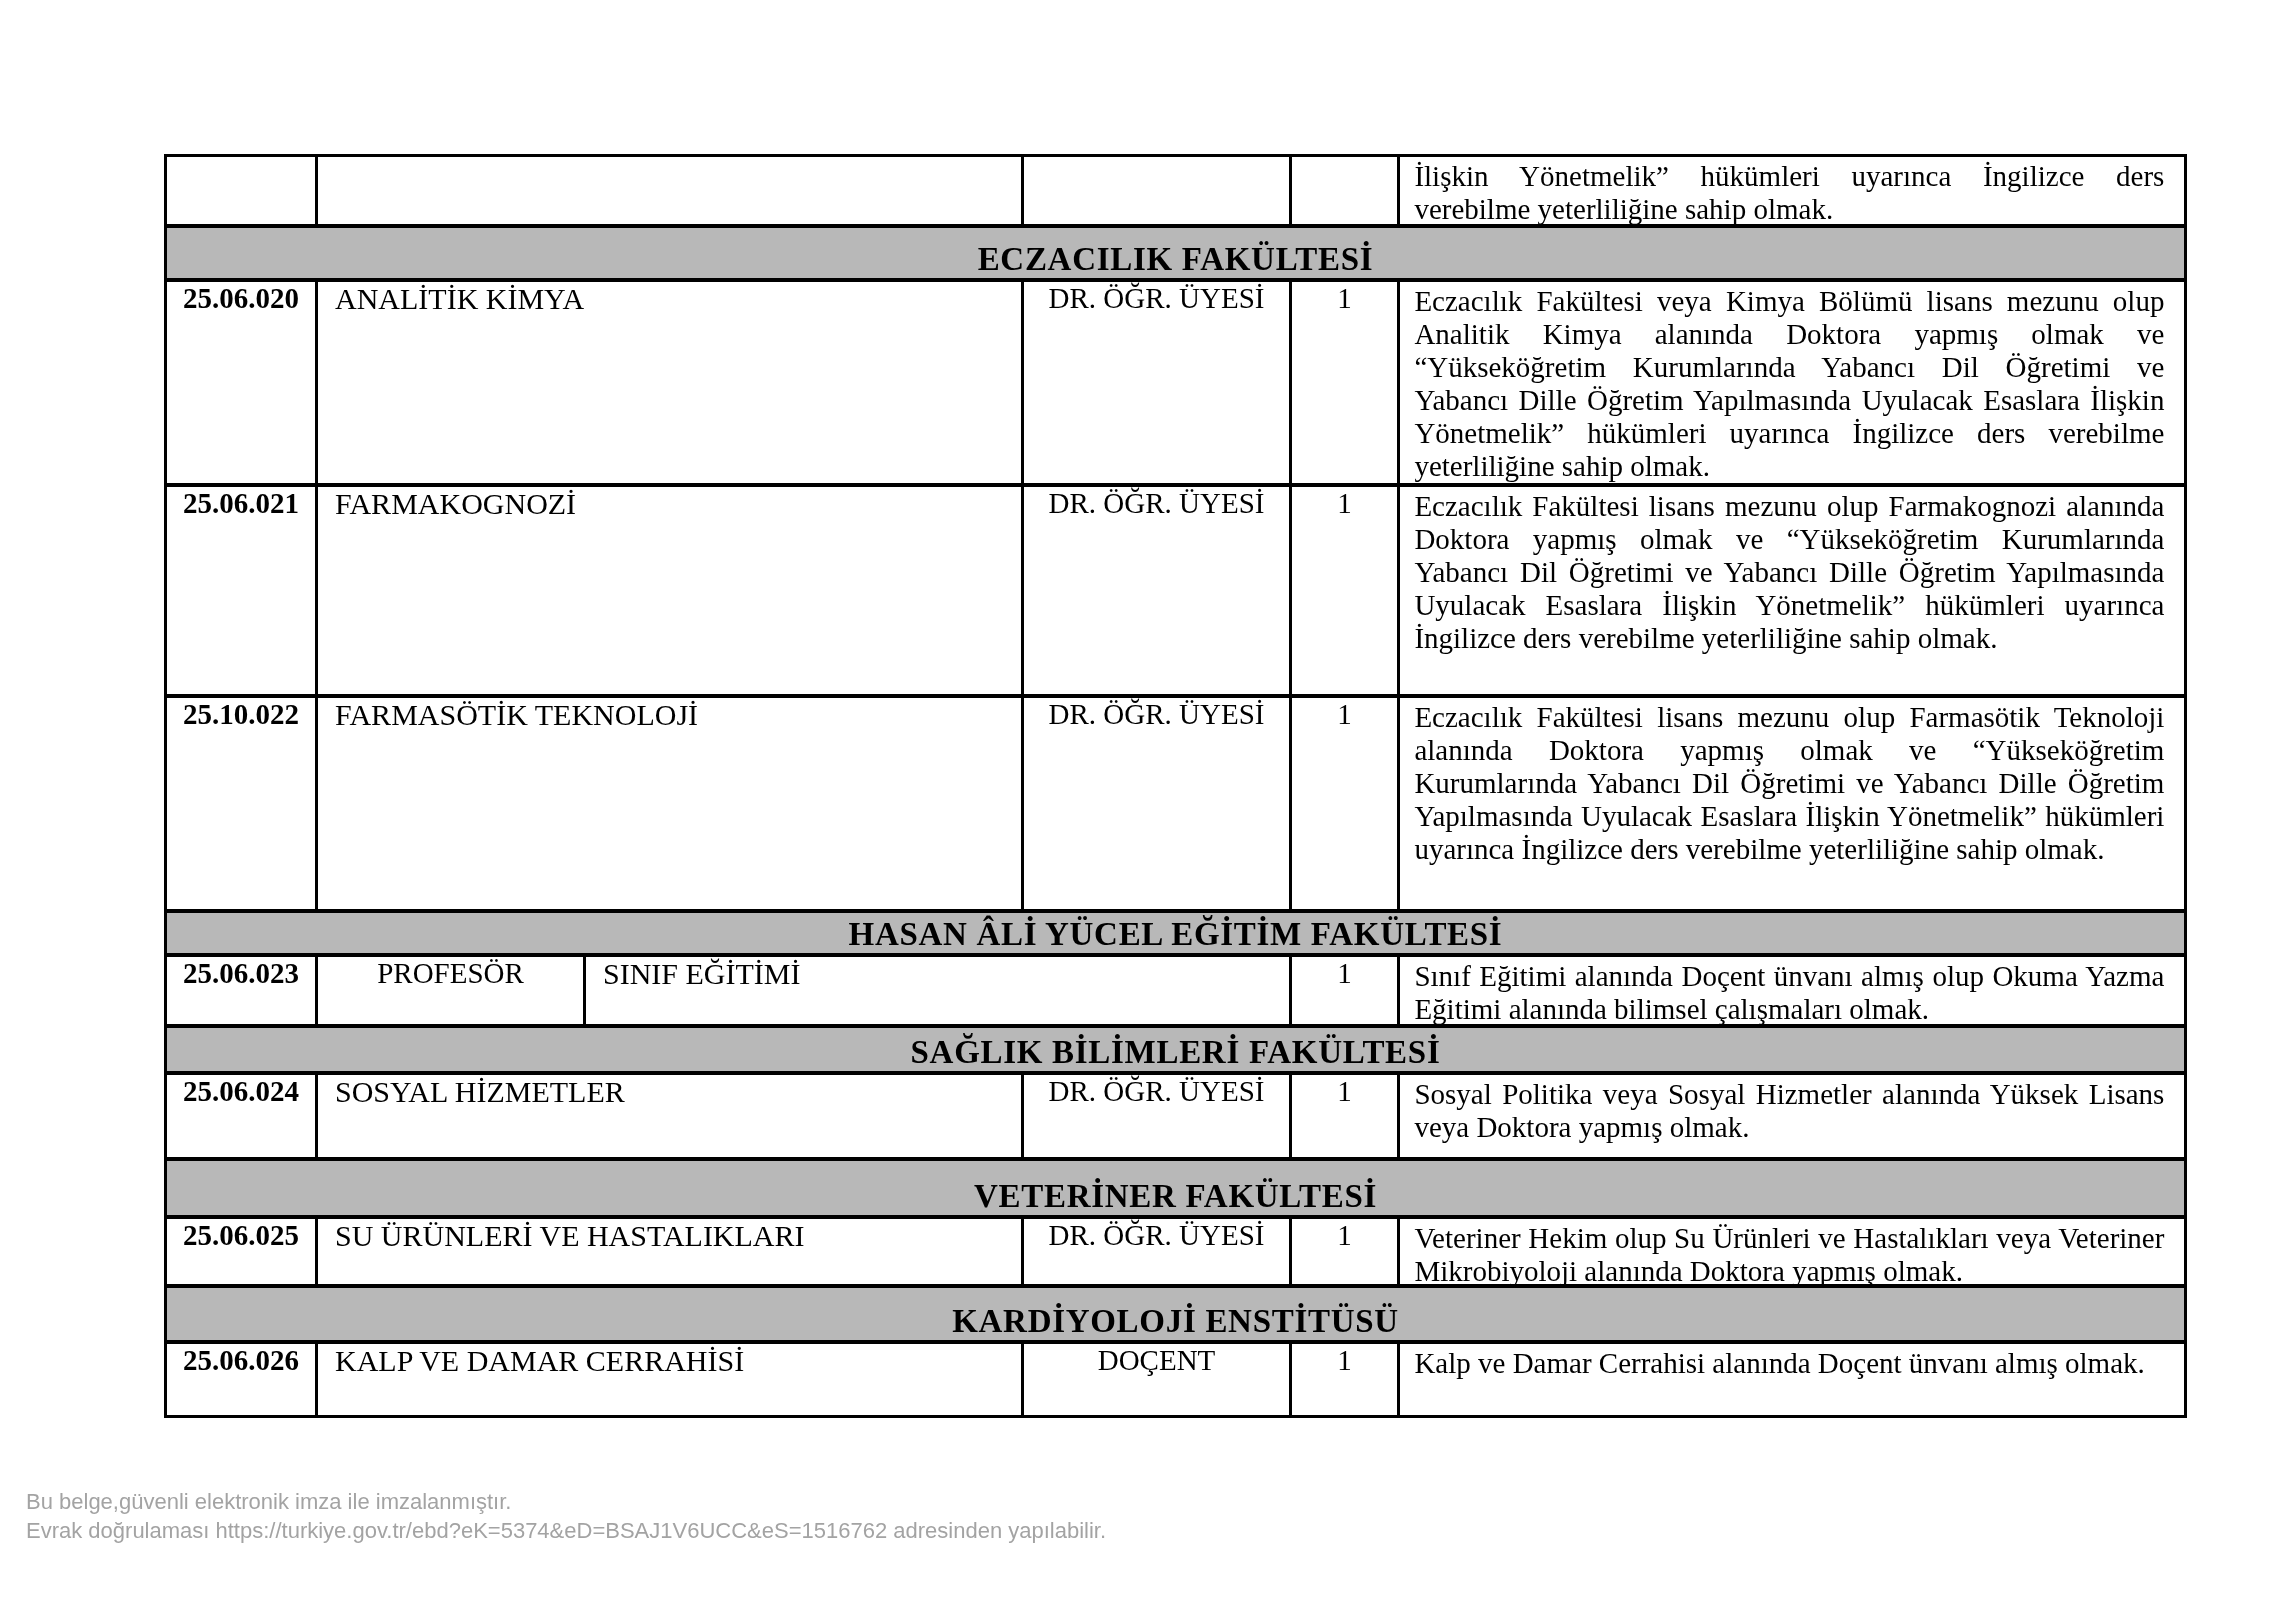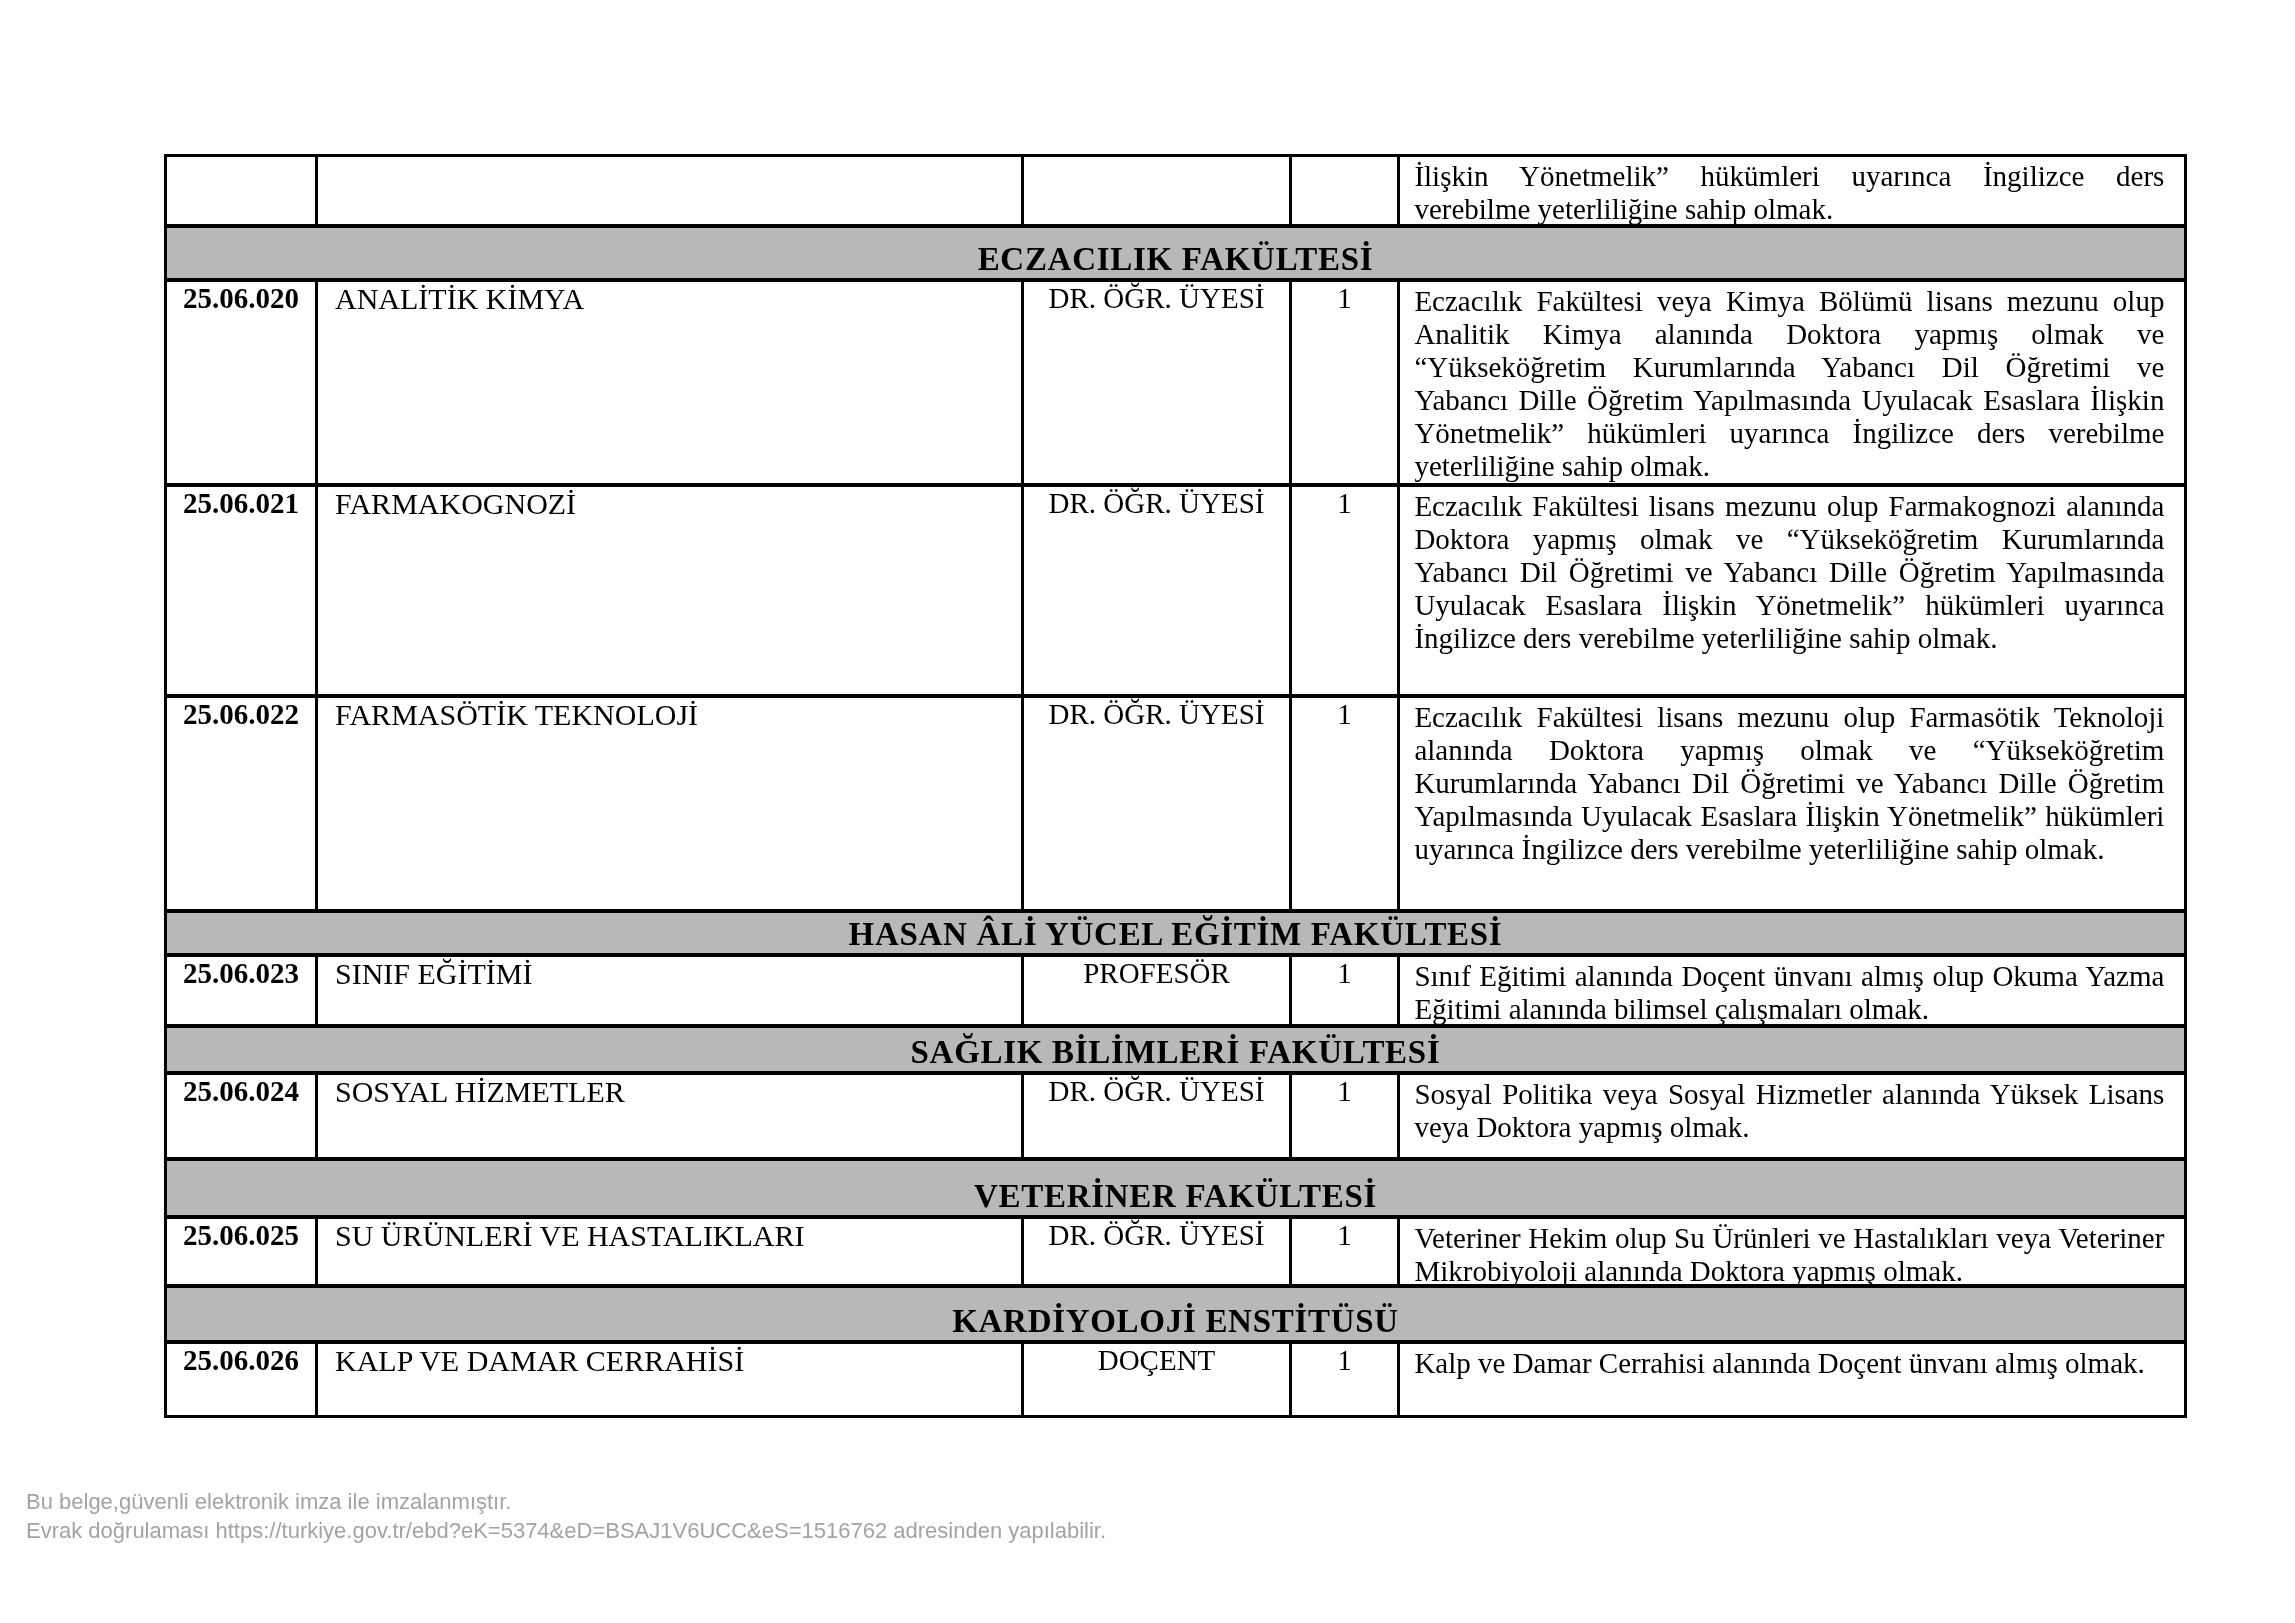--- a/index.html
+++ b/index.html
@@ -137,35 +137,35 @@
     <div class="t-row">
     <div class="cell c-code">25.06.021</div>
     <div class="cell c-name">FARMAKOGNOZİ</div>
     <div class="cell c-title">DR. ÖĞR. ÜYESİ</div>
     <div class="cell c-count">1</div>
     <div class="cell c-desc">
       <div class="desc-text">Eczacılık Fakültesi lisans mezunu olup Farmakognozi alanında Doktora yapmış olmak ve “Yükseköğretim Kurumlarında Yabancı Dil Öğretimi ve Yabancı Dille Öğretim Yapılmasında Uyulacak Esaslara İlişkin Yönetmelik” hükümleri uyarınca İngilizce ders verebilme yeterliliğine sahip olmak.</div>
     </div>
   </div>
     <div class="t-row">
-    <div class="cell c-code">25.06.022</div>
+    <div class="cell c-code">25.10.022</div>
     <div class="cell c-name">FARMASÖTİK TEKNOLOJİ</div>
     <div class="cell c-title">DR. ÖĞR. ÜYESİ</div>
     <div class="cell c-count">1</div>
     <div class="cell c-desc">
       <div class="desc-text">Eczacılık Fakültesi lisans mezunu olup Farmasötik Teknoloji alanında Doktora yapmış olmak ve “Yükseköğretim Kurumlarında Yabancı Dil Öğretimi ve Yabancı Dille Öğretim Yapılmasında Uyulacak Esaslara İlişkin Yönetmelik” hükümleri uyarınca İngilizce ders verebilme yeterliliğine sahip olmak.</div>
     </div>
   </div>
     <div class="section-band">
     <span class="section-label">HASAN ÂLİ YÜCEL EĞİTİM FAKÜLTESİ</span>
   </div>
     <div class="t-row">
     <div class="cell c-code">25.06.023</div>
+    <div class="cell c-title">PROFESÖR</div>
     <div class="cell c-name">SINIF EĞİTİMİ</div>
-    <div class="cell c-title">PROFESÖR</div>
     <div class="cell c-count">1</div>
     <div class="cell c-desc">
       <div class="desc-text">Sınıf Eğitimi alanında Doçent ünvanı almış olup Okuma Yazma Eğitimi alanında bilimsel çalışmaları olmak.</div>
     </div>
   </div>
     <div class="section-band">
     <span class="section-label">SAĞLIK BİLİMLERİ FAKÜLTESİ</span>
   </div>
     <div class="t-row">
     <div class="cell c-code">25.06.024</div>

